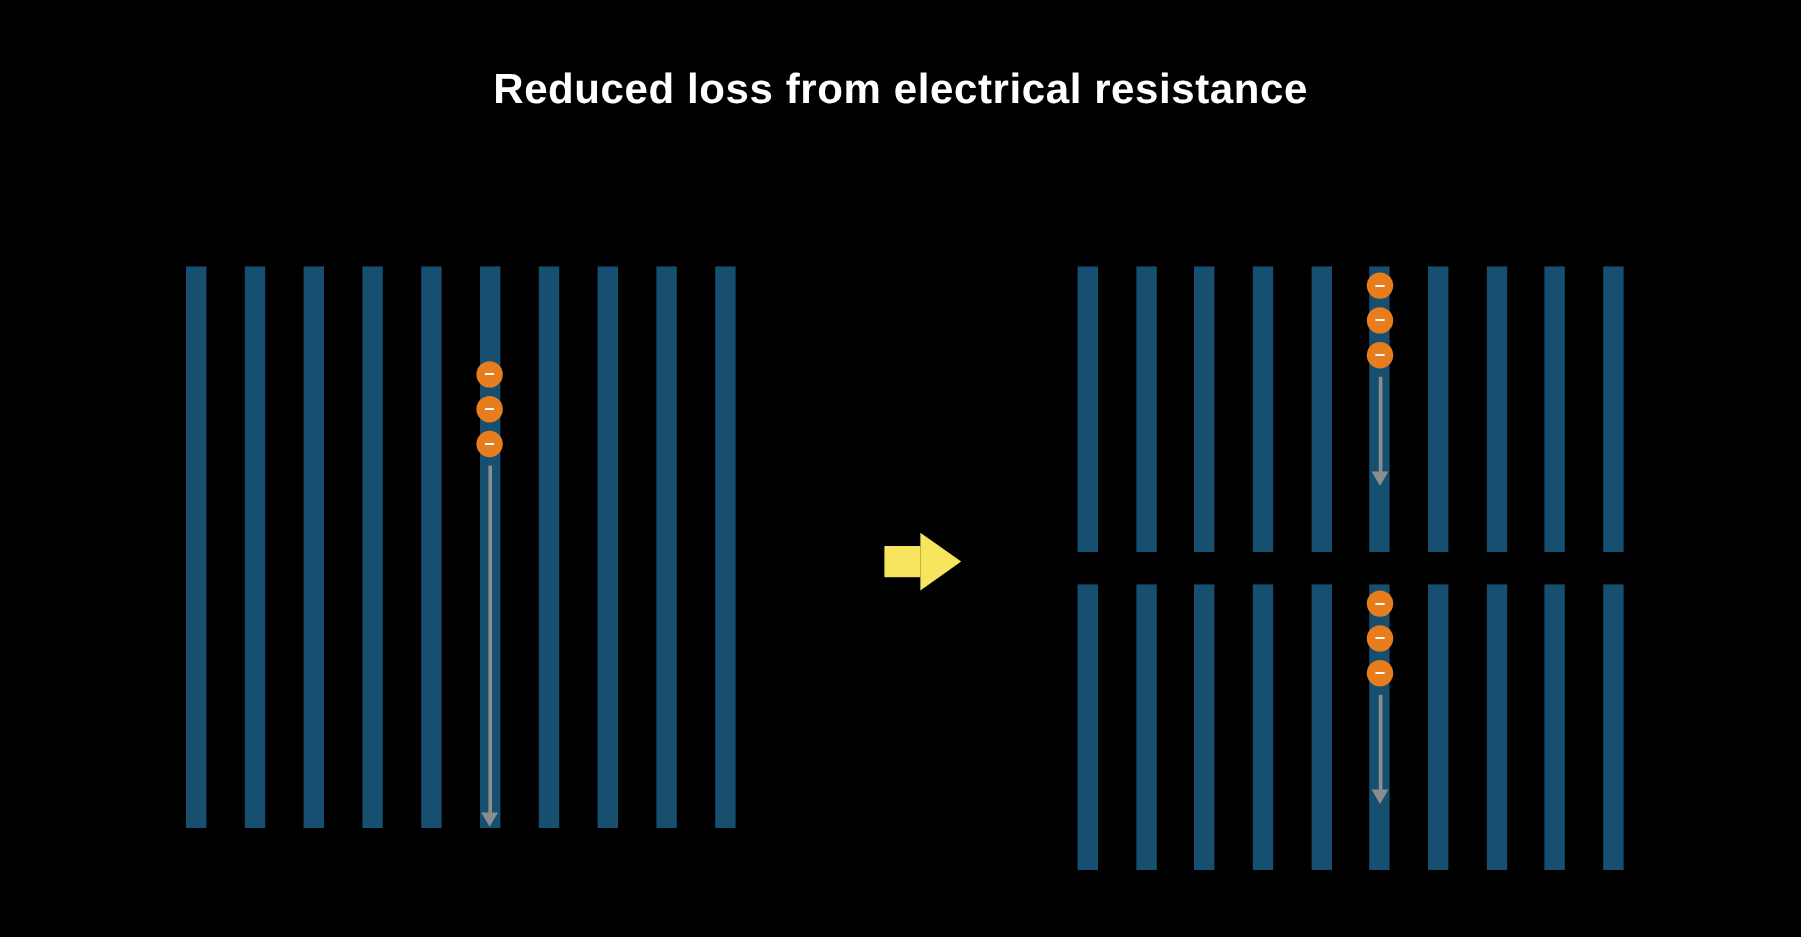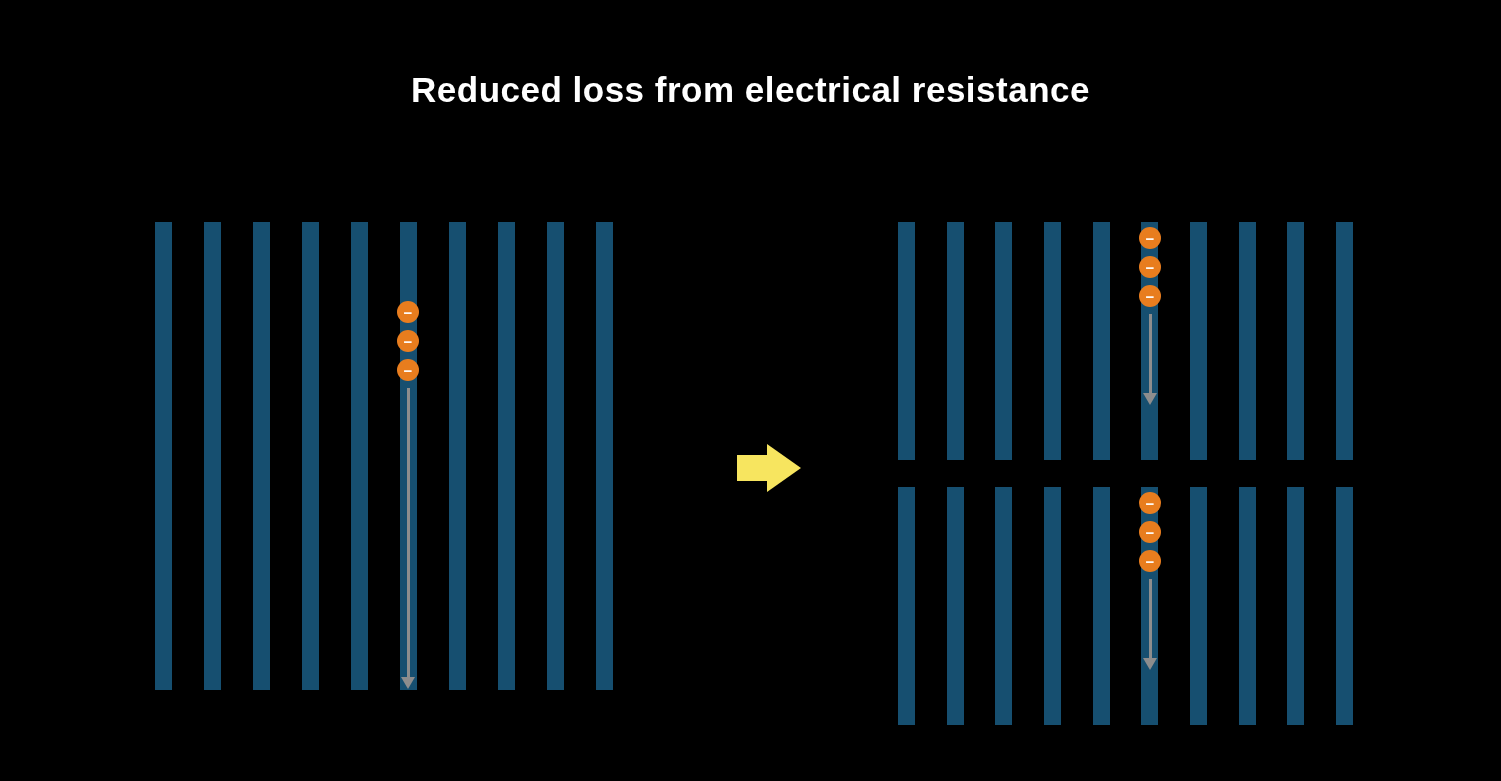--- a/index.html
+++ b/index.html
@@ -14,21 +14,21 @@
     overflow: hidden;
   }
   .canvas {
     position: relative;
     width: 1501px;
     height: 781px;
     background: var(--background, #000);
   }
   .title {
     position: absolute;
-    top: 70px;
+    top: 55px;
     left: 0;
     width: 100%;
     margin: 0;
     text-align: center;
     color: var(--title-text, #fff);
     font-size: 35px;
     font-weight: bold;
     letter-spacing: 0.5px;
   }
   .panel {

